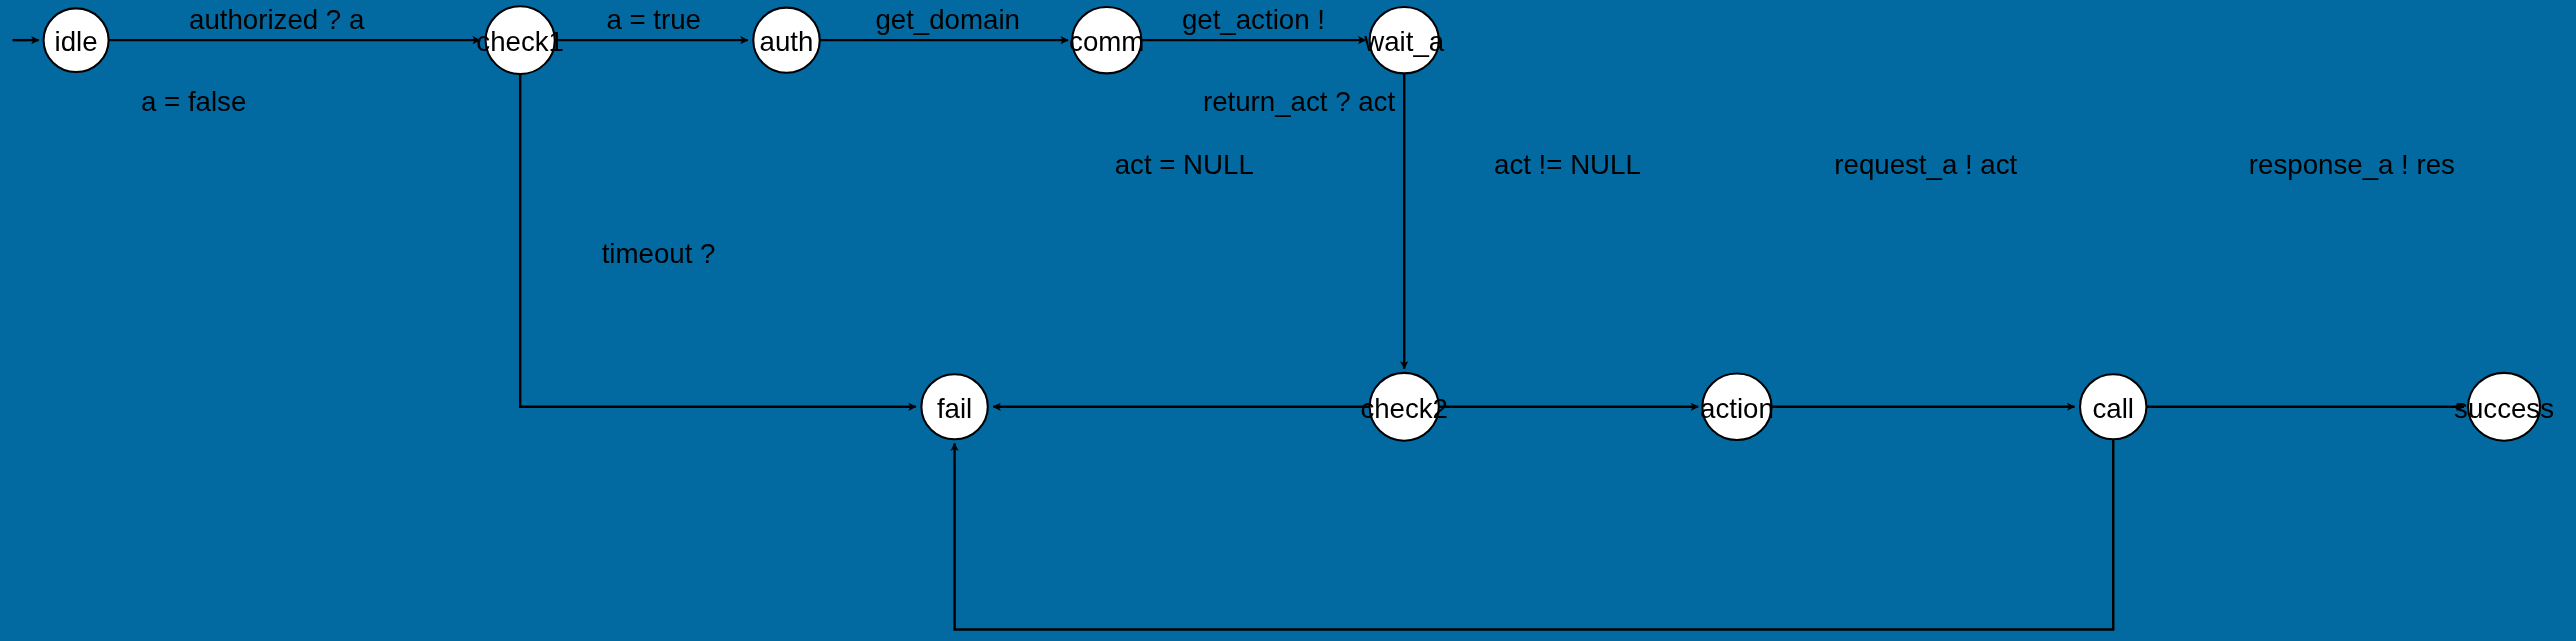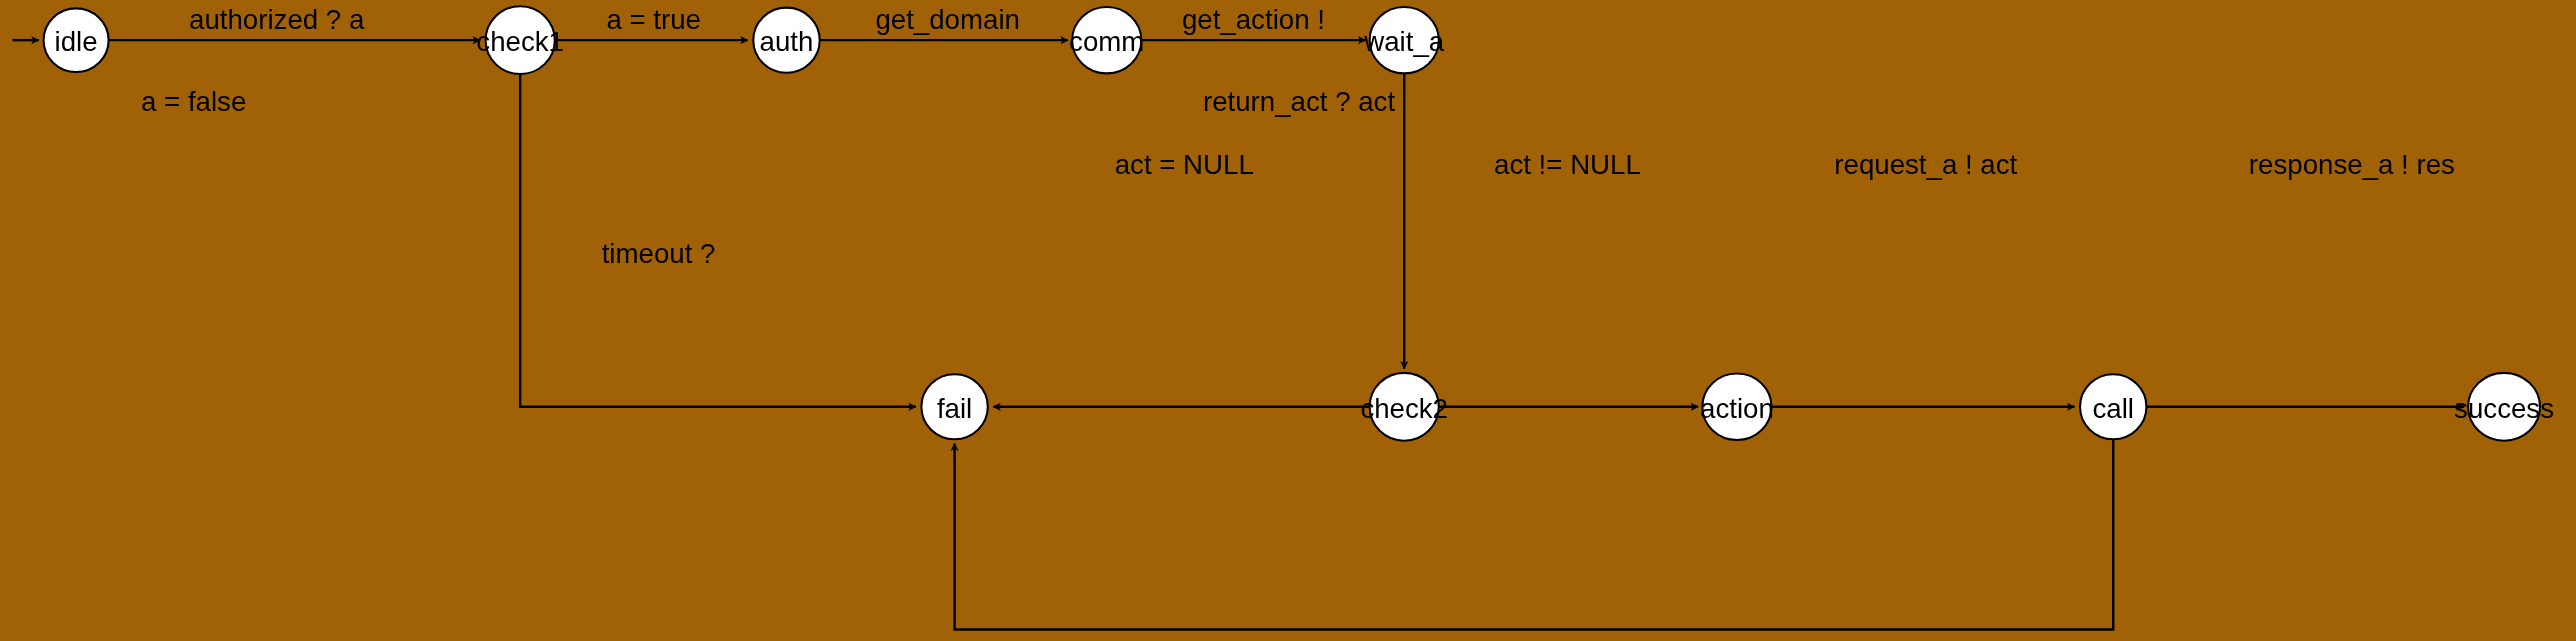--- a/index.html
+++ b/index.html
@@ -4,21 +4,21 @@
 <style>
   html, body {
     margin: 0;
     padding: 0;
     background: #ffffff;
   }
   #canvas {
     position: relative;
     width: 2576px;
     height: 642px;
-    background: #a16207;
+    background: #0369a1;
     font-family: "Liberation Sans", sans-serif;
   }
   svg#diagram {
     position: absolute;
     top: 0;
     left: 0;
     width: 2576px;
     height: 642px;
     display: block;
   }

